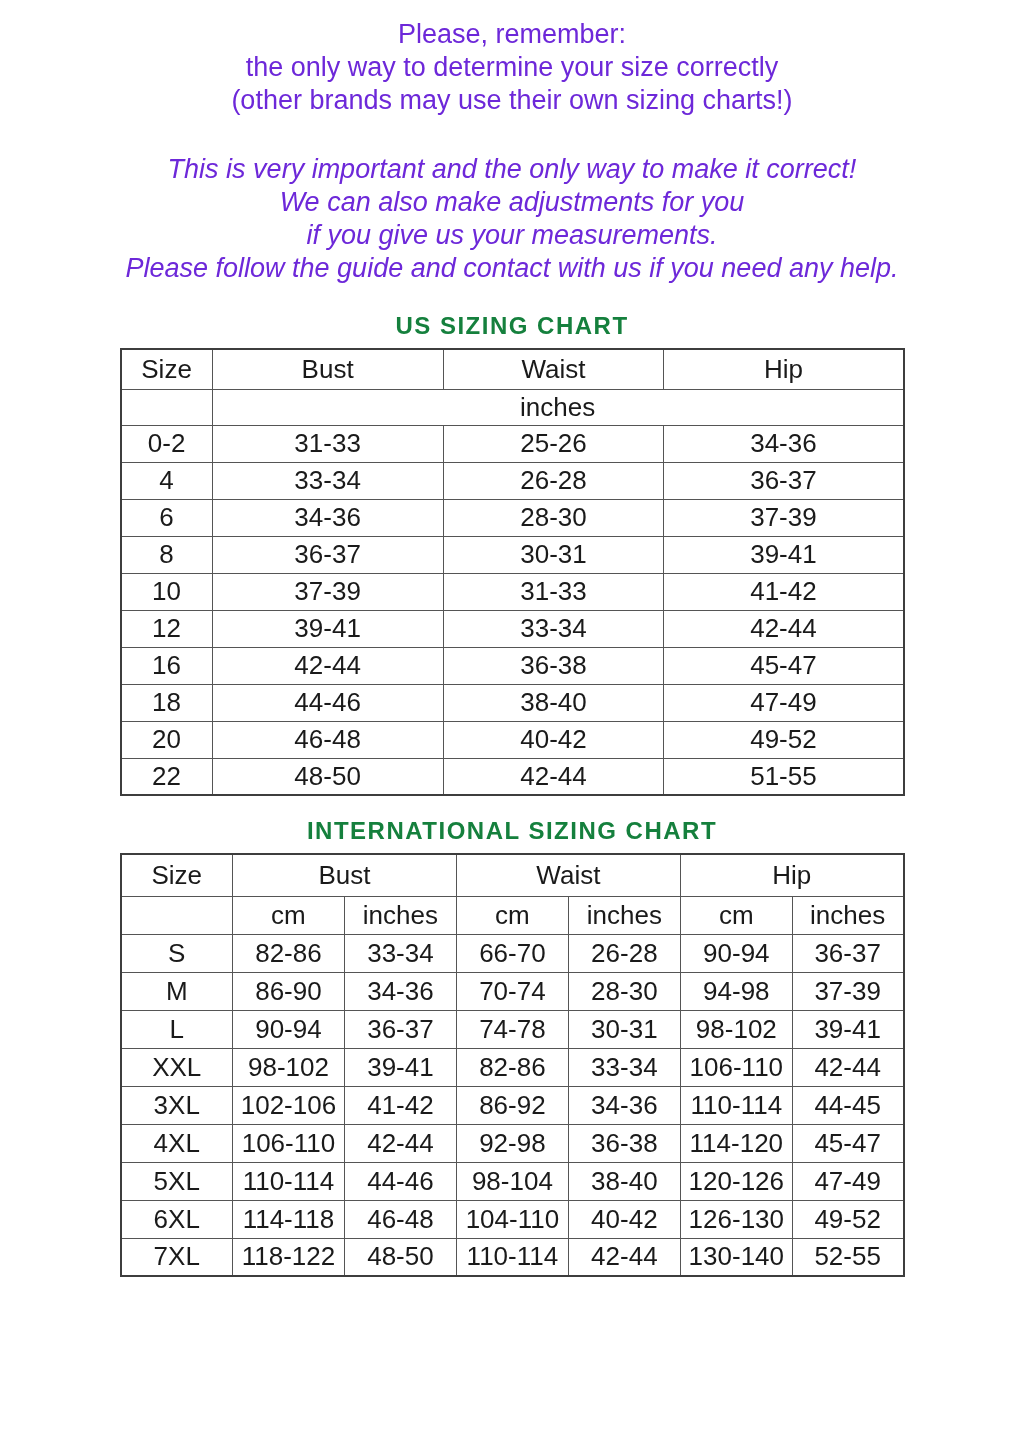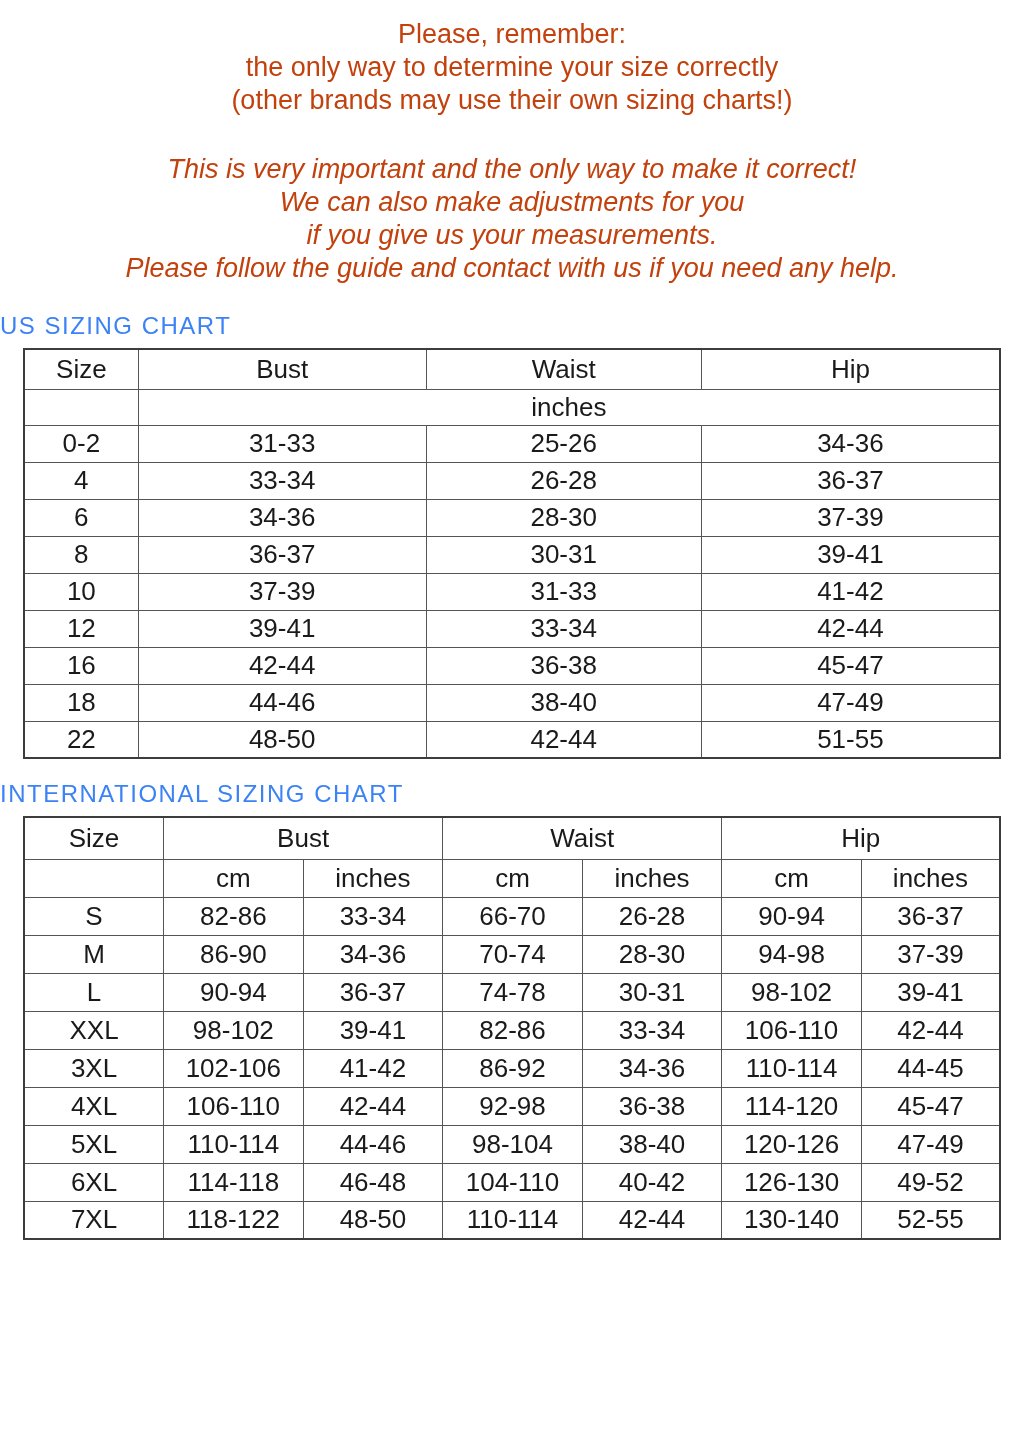--- a/index.html
+++ b/index.html
@@ -9,41 +9,41 @@
   }
   body {
     width: 1024px;
     height: 1432px;
     font-family: "Liberation Sans", sans-serif;
     color: #1f1f1f;
     overflow: hidden;
   }
   .intro {
     text-align: center;
-    color: #c2410c;
+    color: #6d28d9;
     font-size: 27px;
     line-height: 33px;
     font-weight: 300;
   }
   .intro-block-1 { padding-top: 18px; }
   .intro-block-2 { margin-top: 36px; font-style: italic; }
   .chart-title {
-    text-align: left;
+    text-align: center;
     font-size: 24px;
     line-height: 28px;
     letter-spacing: 1.5px;
-    color: #3b82f6;
-    font-weight: 400;
+    color: #15803d;
+    font-weight: 700;
   }
   .us-title   { margin-top: 27px; }
   .intl-title { margin-top: 21px; }
   table {
     border-collapse: collapse;
     margin: 8px auto 12px auto;
-    width: 978px;
+    width: 785px;
     table-layout: fixed;
     border: 2px solid #3d3d3d;
   }
   th, td {
     border: 1px solid #555555;
     text-align: center;
     vertical-align: middle;
     font-weight: 300;
     font-size: 26px;
     padding: 0;
@@ -138,20 +138,26 @@
         <td>36-38</td>
         <td>45-47</td>
       </tr>
       <tr>
         <td>18</td>
         <td>44-46</td>
         <td>38-40</td>
         <td>47-49</td>
       </tr>
       <tr>
+        <td>20</td>
+        <td>46-48</td>
+        <td>40-42</td>
+        <td>49-52</td>
+      </tr>
+      <tr>
         <td>22</td>
         <td>48-50</td>
         <td>42-44</td>
         <td>51-55</td>
       </tr>
     </tbody>
 </table>
 
 <div class="chart-title intl-title">INTERNATIONAL SIZING CHART</div>
 

